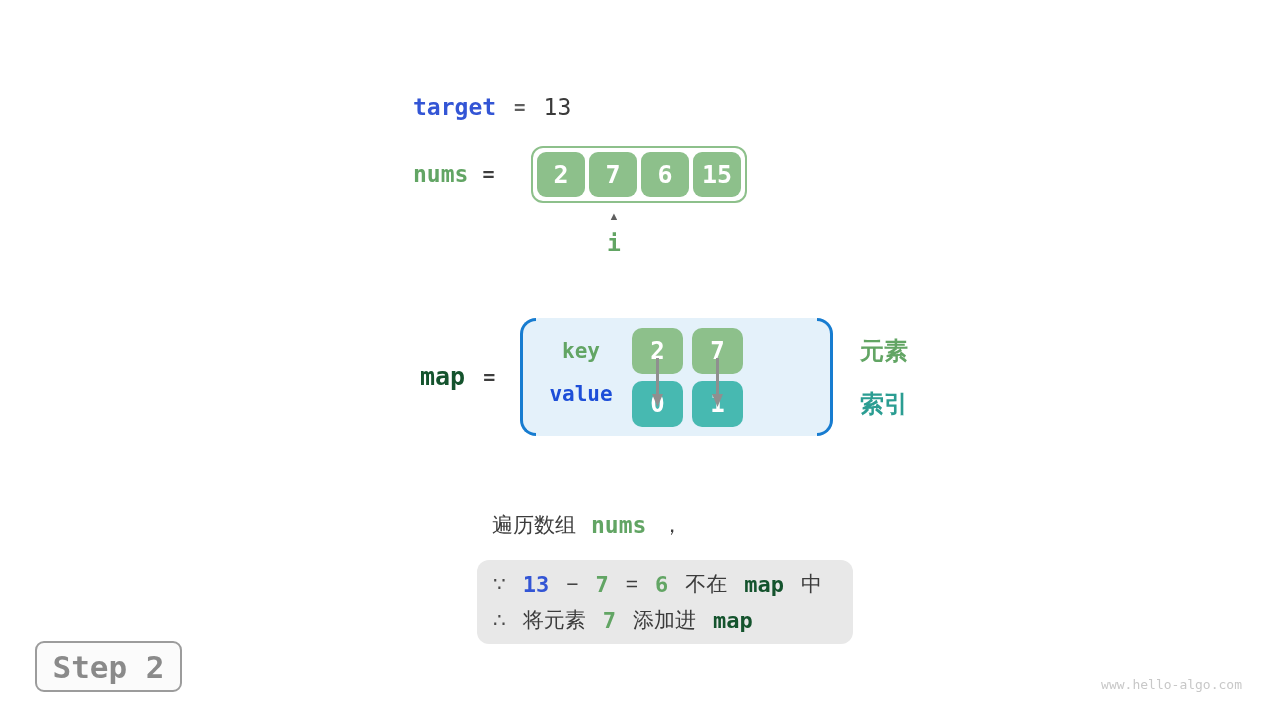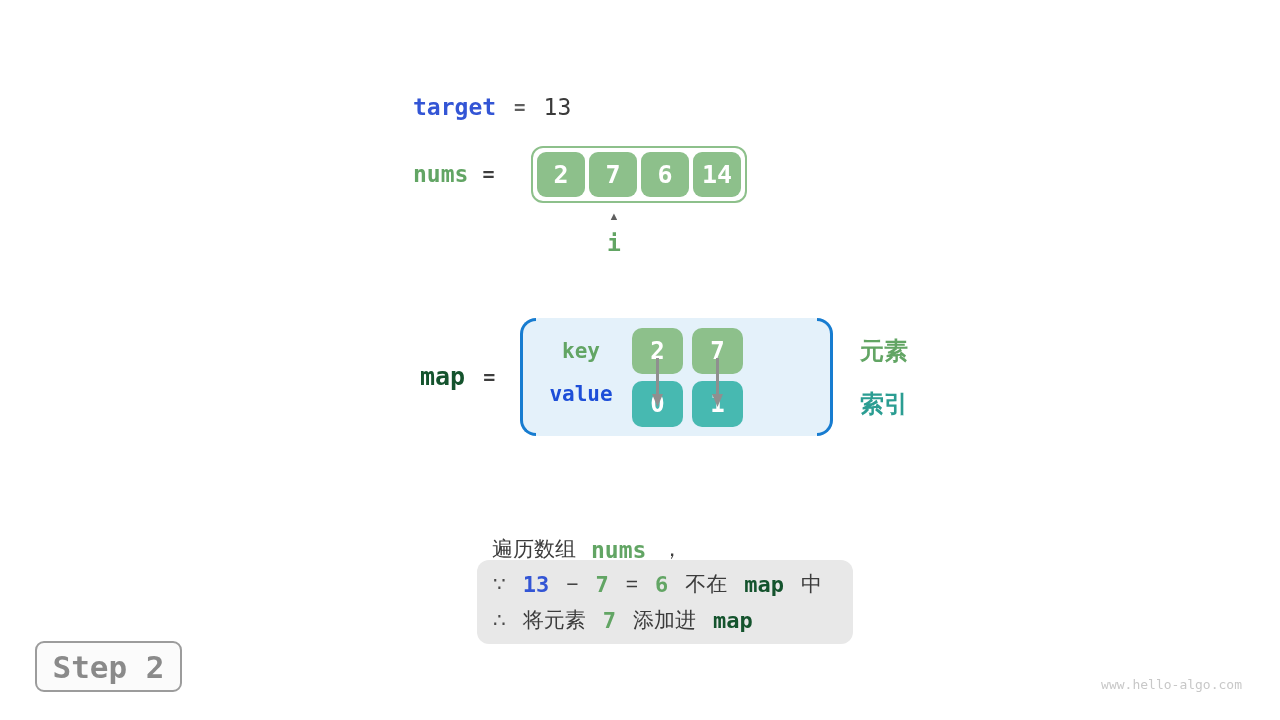--- a/index.html
+++ b/index.html
@@ -114,22 +114,22 @@
     position: absolute; left: 860px; height: 46px;
     display: flex; align-items: center;
     font-weight: bold; font-size: 24px;
   }
   .side-label.element { top: 328px; color: #62a564; }
   .side-label.index   { top: 381px; color: #2b9d92; }
 
   
   .caption {
     position: absolute; left: 492px; top: 511px;
-    display: flex; align-items: flex-end; gap: 15px;
-    font-size: 21px; color: #3c3c3c; margin-top: 24px;
+    display: flex; align-items: center; gap: 15px;
+    font-size: 21px; color: #3c3c3c;
   }
   .caption .code { font-size: 23px; }
 
   
   .reason-box {
     position: absolute; left: 477px; top: 560px;
     width: 376px; height: 84px;
     background: #e8e8e8;
     border-radius: 12px;
     padding: 6px 10px 6px 16px;
@@ -174,21 +174,21 @@
 
   <div class="nums-label">
     <span class="mono bold green">nums</span>
     <span class="mono eq">=</span>
   </div>
 
   <div class="array-box">
     <div class="array-cell">2</div>
     <div class="array-cell">7</div>
     <div class="array-cell">6</div>
-    <div class="array-cell">14</div>
+    <div class="array-cell">15</div>
   </div>
 
   <div class="pointer-caret">▲</div>
   <div class="pointer-label">i</div>
 
   <div class="map-label">
     <span class="mono bold cyan">map</span>
     <span class="mono eq">=</span>
   </div>
 

